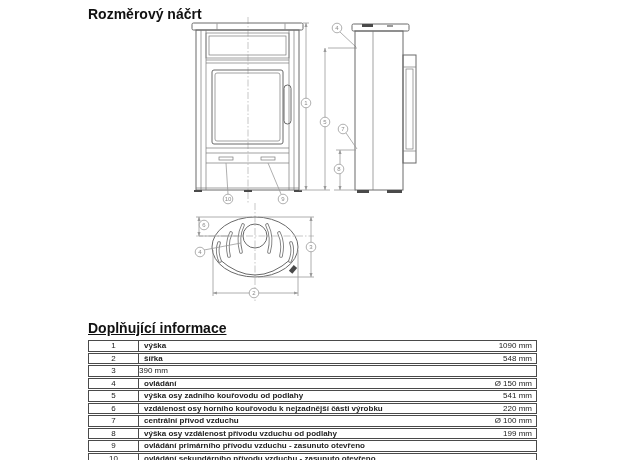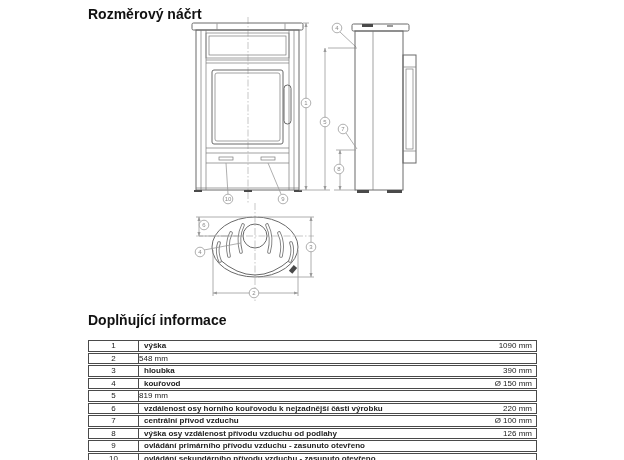--- a/index.html
+++ b/index.html
@@ -1,20 +1,20 @@
 <!DOCTYPE html>
 <html><head>
 <meta charset="utf-8">
 <style>
   html,body{margin:0;padding:0;background:#fff;}
   .page{position:relative;width:624px;height:460px;background:#fff;overflow:hidden;
         font-family:"Liberation Sans","DejaVu Sans",sans-serif;}
   .title{position:absolute;margin:0;font-weight:bold;color:#111;font-size:14px;letter-spacing:0;}
   .t1{left:88px;top:6px;}
-  .t2{left:88px;top:312px;}
+  .t2{left:88px;top:320px;text-decoration:underline;}
   svg{position:absolute;left:0;top:0;}
   svg text{font-family:"Liberation Sans","DejaVu Sans",sans-serif;font-size:6px;fill:#8a8a8a;}
   .stove{stroke:#6a6a6a;stroke-width:1;fill:none;}
   .stove-thin{stroke:#7a7a7a;stroke-width:0.7;fill:none;}
   .dim{stroke:#9a9a9a;stroke-width:0.8;fill:none;}
   .cline{stroke:#b0b0b0;stroke-width:0.7;fill:none;stroke-dasharray:7 2 1.5 2;}
   .cc{fill:#fff;stroke:#9a9a9a;stroke-width:0.8;}
   .slot-o{stroke:#7a7a7a;stroke-width:3.6;fill:none;stroke-linecap:round;}
   .slot-i{stroke:#fff;stroke-width:1.8;fill:none;stroke-linecap:round;}
   .dark{fill:#4a4a4a;stroke:none;}
@@ -186,50 +186,51 @@
   <h2 class="title t2">Doplňující informace</h2>
 
   <div class="info-table">
     <div class="trow">
       <span class="c-num">1</span>
       <span class="c-label">výška</span>
       <span class="c-value">1090 mm</span>
     </div>
     <div class="trow">
       <span class="c-num">2</span>
+      <span class="c-label">šířka</span>
       <span class="c-value">548 mm</span>
     </div>
     <div class="trow">
       <span class="c-num">3</span>
-      <span class="c-label">hloubka</span>
       <span class="c-value">390 mm</span>
     </div>
     <div class="trow">
       <span class="c-num">4</span>
-      <span class="c-label">kouřovod</span>
+      <span class="c-label">ovládání</span>
       <span class="c-value">Ø 150 mm</span>
     </div>
     <div class="trow">
       <span class="c-num">5</span>
-      <span class="c-value">819 mm</span>
+      <span class="c-label">výška osy zadního kouřovodu od podlahy</span>
+      <span class="c-value">541 mm</span>
     </div>
     <div class="trow">
       <span class="c-num">6</span>
       <span class="c-label">vzdálenost osy horního kouřovodu k nejzadnější části výrobku</span>
       <span class="c-value">220 mm</span>
     </div>
     <div class="trow">
       <span class="c-num">7</span>
       <span class="c-label">centrální přívod vzduchu</span>
       <span class="c-value">Ø 100 mm</span>
     </div>
     <div class="trow">
       <span class="c-num">8</span>
       <span class="c-label">výška osy vzdálenost přívodu vzduchu od podlahy</span>
-      <span class="c-value">126 mm</span>
+      <span class="c-value">199 mm</span>
     </div>
     <div class="trow">
       <span class="c-num">9</span>
       <span class="c-label">ovládání primárního přívodu vzduchu - zasunuto otevřeno</span>
       <span class="c-value"></span>
     </div>
     <div class="trow">
       <span class="c-num">10</span>
       <span class="c-label">ovládání sekundárního přívodu vzduchu - zasunuto otevřeno</span>
       <span class="c-value"></span>

